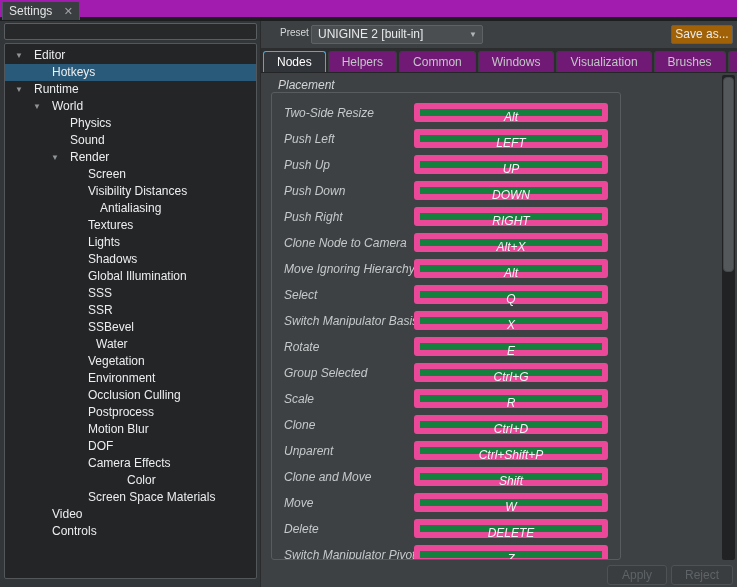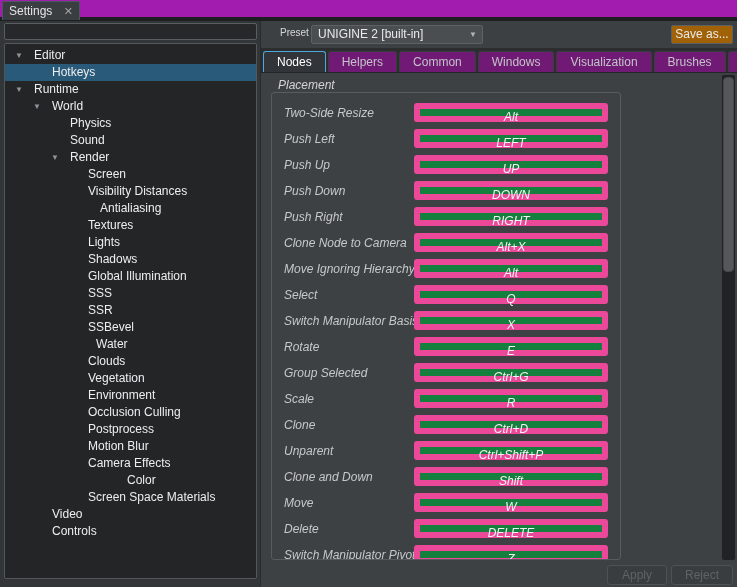--- a/index.html
+++ b/index.html
@@ -170,36 +170,36 @@
       <div class="tree-row">
         <span class="lbl" style="left: 83px;">SSR</span>
       </div>
       <div class="tree-row">
         <span class="lbl" style="left: 83px;">SSBevel</span>
       </div>
       <div class="tree-row">
         <span class="lbl" style="left: 91px;">Water</span>
       </div>
       <div class="tree-row">
-        <span class="lbl" style="left: 83px;">Clouds</span>
-      </div>
-      <div class="tree-row">
         <span class="lbl" style="left: 83px;">Vegetation</span>
       </div>
       <div class="tree-row">
         <span class="lbl" style="left: 83px;">Environment</span>
       </div>
       <div class="tree-row">
         <span class="lbl" style="left: 83px;">Occlusion Culling</span>
       </div>
       <div class="tree-row">
         <span class="lbl" style="left: 83px;">Postprocess</span>
       </div>
       <div class="tree-row">
         <span class="lbl" style="left: 83px;">Motion Blur</span>
+      </div>
+      <div class="tree-row">
+        <span class="lbl" style="left: 83px;">DOF</span>
       </div>
       <div class="tree-row">
         <span class="lbl" style="left: 83px;">Camera Effects</span>
       </div>
       <div class="tree-row">
         <span class="lbl" style="left: 83px; margin-left: 39px;">Color</span>
       </div>
       <div class="tree-row">
         <span class="lbl" style="left: 83px;">Screen Space Materials</span>
       </div>
@@ -287,21 +287,21 @@
           </div>
           <div class="hk-row">
             <span class="hk-label">Clone</span>
             <div class="hk-key">Ctrl+D</div>
           </div>
           <div class="hk-row">
             <span class="hk-label">Unparent</span>
             <div class="hk-key">Ctrl+Shift+P</div>
           </div>
           <div class="hk-row">
-            <span class="hk-label">Clone and Down</span>
+            <span class="hk-label">Clone and Move</span>
             <div class="hk-key">Shift</div>
           </div>
           <div class="hk-row">
             <span class="hk-label">Move</span>
             <div class="hk-key">W</div>
           </div>
           <div class="hk-row">
             <span class="hk-label">Delete</span>
             <div class="hk-key">DELETE</div>
           </div>

